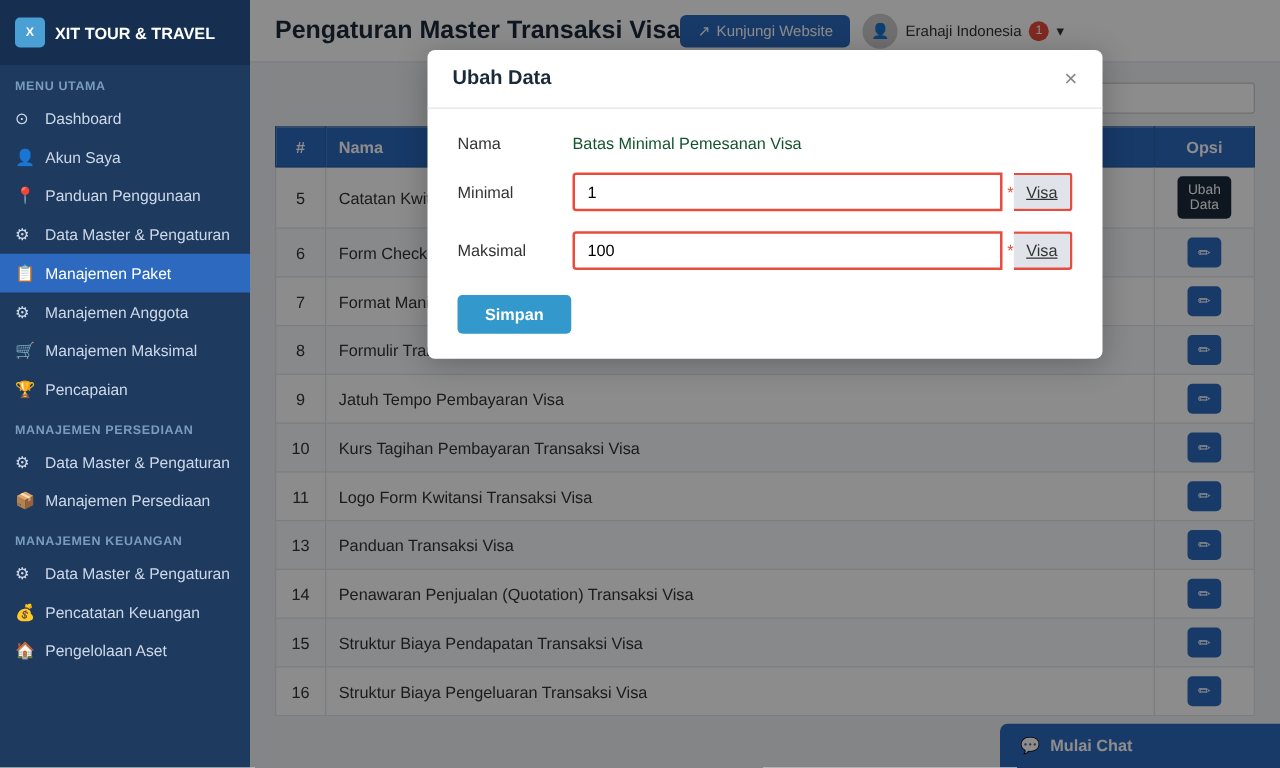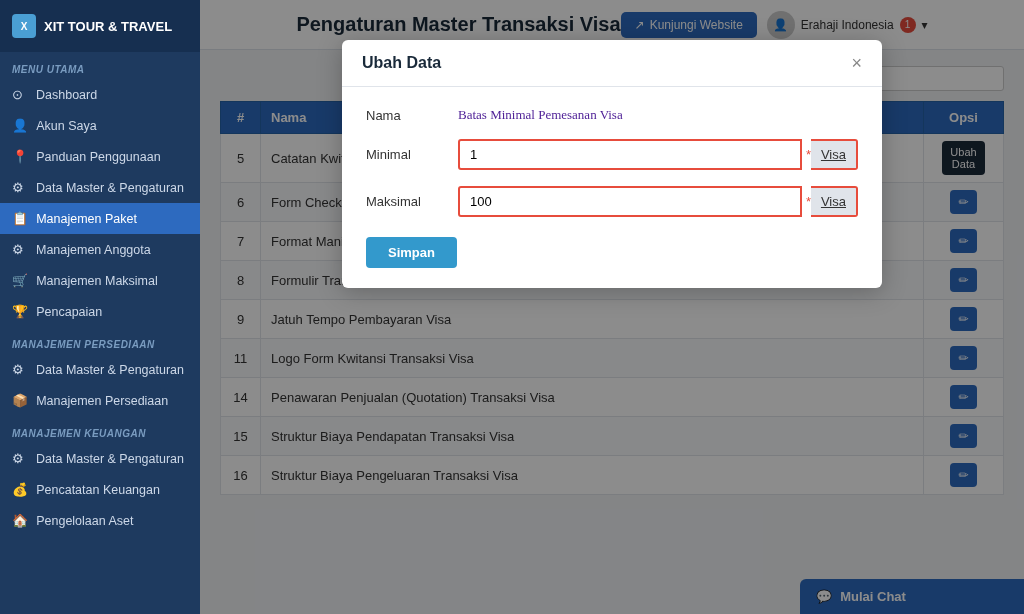--- a/index.html
+++ b/index.html
@@ -31,21 +31,20 @@
       border-radius: 4px;
       display: flex; align-items: center; justify-content: center;
       color: #fff; font-size: 10px; font-weight: bold;
     }
     .sidebar-section-title {
       font-size: 10px;
       color: #7a9cc0;
       font-weight: bold;
       padding: 12px 12px 4px 12px;
       letter-spacing: 0.5px;
-      font-style: italic;
     }
     .sidebar-item {
       display: flex;
       align-items: center;
       gap: 8px;
       padding: 8px 12px;
       cursor: pointer;
       color: #cdd8e8;
       font-size: 12.5px;
       transition: background 0.15s;
@@ -62,21 +61,21 @@
       overflow: hidden;
       position: relative;
     }
 
     
     .header {
       background: #fff;
       padding: 10px 20px;
       display: flex;
       align-items: center;
-      justify-content: center;
+      justify-content: flex-start;
       border-bottom: 1px solid #dde2ea;
       min-height: 50px;
     }
     .header-title {
       font-size: 20px;
       font-weight: bold;
       color: #1a2a3a;
     }
     .header-right {
       display: flex;
@@ -253,22 +252,21 @@
     }
     .form-label {
       width: 80px;
       min-width: 80px;
       font-size: 13px;
       color: #333;
       font-weight: 500;
     }
     .form-value-text {
       font-size: 13px;
-      color: #4c1d95;
-      font-family: Liberation Serif, serif;
+      color: #14532d;
     }
     .form-input-group {
       display: flex;
       align-items: center;
       flex: 1;
       gap: 0;
     }
     .form-input {
       flex: 1;
       border: 2px solid #e74c3c;
@@ -427,22 +425,32 @@
             <td class="col-no">8</td>
             <td>Formulir Transaksi Visa</td>
             <td class="col-opsi" style="text-align: center;"><button class="btn-edit">✏</button></td>
           </tr>
           <tr>
             <td class="col-no">9</td>
             <td>Jatuh Tempo Pembayaran Visa</td>
             <td class="col-opsi" style="text-align: center;"><button class="btn-edit">✏</button></td>
           </tr>
           <tr>
+            <td class="col-no">10</td>
+            <td>Kurs Tagihan Pembayaran Transaksi Visa</td>
+            <td class="col-opsi" style="text-align: center;"><button class="btn-edit">✏</button></td>
+          </tr>
+          <tr>
             <td class="col-no">11</td>
             <td>Logo Form Kwitansi Transaksi Visa</td>
+            <td class="col-opsi" style="text-align: center;"><button class="btn-edit">✏</button></td>
+          </tr>
+          <tr>
+            <td class="col-no">13</td>
+            <td>Panduan Transaksi Visa</td>
             <td class="col-opsi" style="text-align: center;"><button class="btn-edit">✏</button></td>
           </tr>
           <tr>
             <td class="col-no">14</td>
             <td>Penawaran Penjualan (Quotation) Transaksi Visa</td>
             <td class="col-opsi" style="text-align: center;"><button class="btn-edit">✏</button></td>
           </tr>
           <tr>
             <td class="col-no">15</td>
             <td>Struktur Biaya Pendapatan Transaksi Visa</td>

